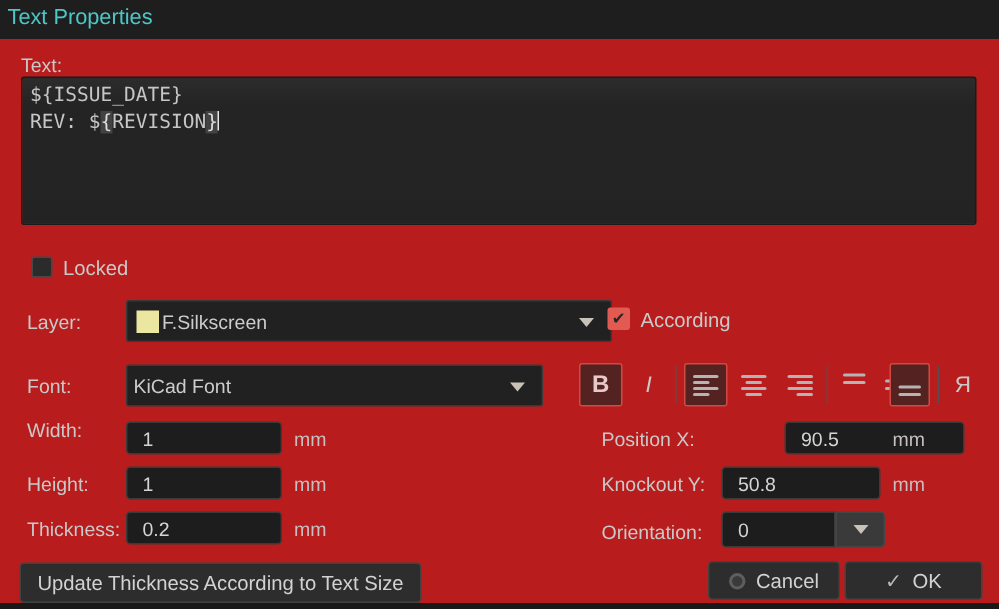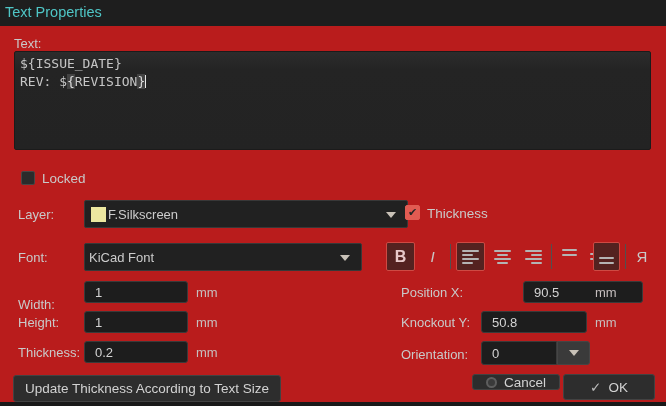--- a/index.html
+++ b/index.html
@@ -107,21 +107,21 @@
   <div class="lbl" style="left:18px; top:207px;">Layer:</div>
   <div class="dropdown" style="left:84px; top:200px; width:324px;">
     <span class="swatch"></span>
     <span class="dd-text" style="margin-left:2px;">F.Silkscreen</span>
     <span class="dd-arrow"></span>
   </div>
 
   <div class="checkbox checked" style="left:405px; top:205px; width:15px; height:15px;">
       <span>✔</span>
     </div>
-  <div class="lbl" style="left:427px; top:206px; font-size:13.5px;">Thickness</div>
+  <div class="lbl" style="left:427px; top:206px; font-size:13.5px;">According</div>
 
   <div class="lbl" style="left:18px; top:250px;">Font:</div>
   <div class="dropdown" style="left:84px; top:243px; width:278px;">
     <span class="dd-text">KiCad Font</span>
     <span class="dd-arrow"></span>
   </div>
 
   <div class="fmtbtn active" style="left:386px; width:29px; font-weight:bold; font-size:16px; color:#e8c9c9;">
       <span>B</span>
     </div>
@@ -170,21 +170,21 @@
     <span class="vl-icon v-bot">
         <span class="bar"></span>
         <span class="bar"></span>
       </span>
   </div>
   <div class="vsep" style="left:625px;"></div>
   <div class="fmtbtn" style="left:629px; width:26px; font-size:15px;">
       <span>Я</span>
     </div>
 
-  <div class="lbl" style="left:18px; top:297px;">Width:</div>
+  <div class="lbl" style="left:18px; top:279px;">Width:</div>
   <input class="field" style="left: 84px; top: 281px;" value="1">
   <div class="unit" style="left:196px; top:285px;">mm</div>
 
   <div class="lbl" style="left:18px; top:315px;">Height:</div>
   <input class="field" style="left: 84px; top: 311px;" value="1">
   <div class="unit" style="left:196px; top:315px;">mm</div>
 
   <div class="lbl" style="left:18px; top:345px;">Thickness:</div>
   <input class="field" style="left: 84px; top: 341px;" value="0.2">
   <div class="unit" style="left:196px; top:345px;">mm</div>
@@ -202,21 +202,21 @@
       <span>0</span>
     </div>
   <div style="position:absolute; left:557px; top:341px; width:33px; height:24px; background:#3a3a3a; border:1px solid #454545; border-radius:0 3px 3px 0; display:flex; align-items:center; justify-content:center;">
     <span style="width:0;height:0;border-left:5px solid transparent;border-right:5px solid transparent;border-top:6px solid #c9c2b8;"></span>
   </div>
 
   <div class="btn" style="left:13px; top:375px; width:268px; height:27px;">
       <span>Update Thickness According to Text Size</span>
     </div>
 
-  <div class="btn" style="left:472px; top:374px; width:88px; height:16px;">
+  <div class="btn" style="left:472px; top:374px; width:88px; height:26px;">
     <span class="ring"></span>
     <span>Cancel</span>
   </div>
   <div class="btn" style="left:563px; top:374px; width:92px; height:26px;">
     <span style="color:#b9b9b9;">✓</span>
     <span>OK</span>
   </div>
 
   <div class="bottomstrip"></div>
 </div>

